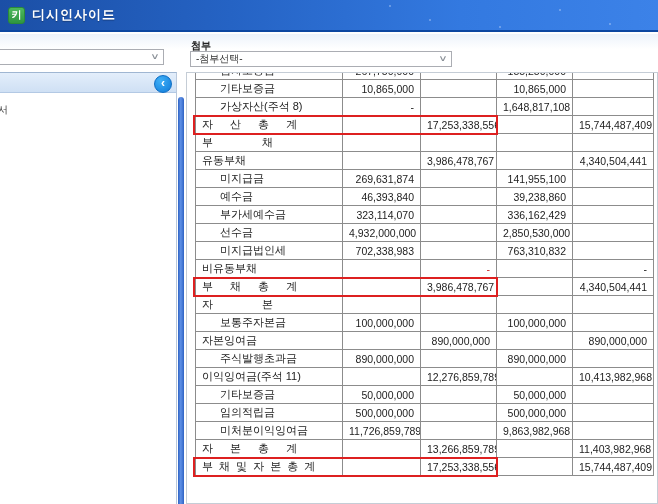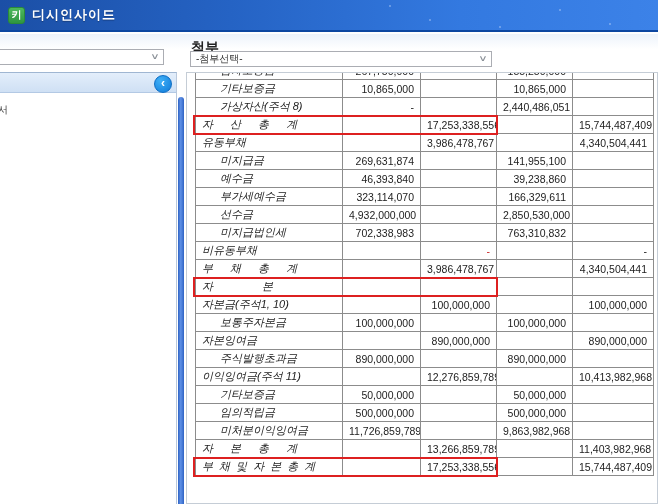--- a/index.html
+++ b/index.html
@@ -35,22 +35,22 @@
   .toolbar{
     position:absolute; left:0; top:34px; width:658px; height:38px;
     background:linear-gradient(#edf3fb,#ffffff 40%);
   }
   .select-box{
     position:absolute; background:#fff; border:1px solid #abadb3; height:16px;
     display:flex; align-items:center; justify-content:space-between;
     font-size:10px; color:#333; padding:0 5px; cursor:pointer;
   }
   .select-left{ left:-32px; top:15px; width:196px; }
-  .select-attach{ left:190px; top:17px; width:302px; }
-  .attach-label{ position:absolute; left:191px; top:5px; font-size:14px; font-weight:bold; color:#222; }
+  .select-attach{ left:190px; top:17px; width:262px; }
+  .attach-label{ position:absolute; left:191px; top:5px; font-size:10px; font-weight:bold; color:#222; }
   .chev{ color:#8a9097; font-size:8px; line-height:1; transform:scaleX(1.6); }
 
   
   .sidebar{
     position:absolute; left:0; top:72px; width:177px; height:432px;
     background:#fff; border-top:1px solid #9fb6d2; border-right:1px solid #b9c8dc;
   }
   .sidebar-head{
     height:20px; background:linear-gradient(#e3eefb,#cfe0f4);
     border-bottom:1px solid #b3c9e4;
@@ -73,21 +73,21 @@
   }
 
   
   .main-panel{
     position:absolute; left:186px; top:72px; width:472px; height:432px;
     background:#fff; border:1px solid #c5cdd6; overflow:hidden;
   }
   .table-wrap{ position:absolute; left:8px; top:-12px; width:460px; }
   table.fin{ border-collapse:collapse; table-layout:fixed; width:458px; font-size:11px; color:#1c1c1c; }
   table.fin td{ border:1px solid #8c8c8c; height:18px; padding:0 6px; overflow:hidden; white-space:nowrap; }
-  td.lbl{ text-align:left;font-style:italic; }
+  td.lbl{ text-align:left; }
   td.num{ text-align:right; font-size:10.5px; letter-spacing:0; }
   .ind1{ padding-left:24px !important; }
   .sec .lbl{ word-spacing:46px; }
   .tot .lbl{ word-spacing:14px; }
   .gtot .lbl{ word-spacing:3px; }
   .red-val{ color:#cc2222; }
   .redbox{
     position:absolute; left:-2px; width:305px; height:20px;
     border:2px solid #dd2020; pointer-events:none;
   }
@@ -143,30 +143,37 @@
             <td class="lbl ind1">기타보증금</td>
             <td class="num">10,865,000</td>
             <td class="num"></td>
             <td class="num">10,865,000</td>
             <td class="num"></td>
           </tr>
           <tr class="">
             <td class="lbl ind1">가상자산(주석 8)</td>
             <td class="num">-</td>
             <td class="num"></td>
-            <td class="num">2,440,486,051</td>
+            <td class="num">1,648,817,108</td>
             <td class="num"></td>
           </tr>
           <tr class="tot">
             <td class="lbl">자 산 총 계</td>
             <td class="num"></td>
             <td class="num">17,253,338,556</td>
             <td class="num"></td>
             <td class="num">15,744,487,409</td>
           </tr>
+          <tr class="sec">
+            <td class="lbl">부 채</td>
+            <td class="num"></td>
+            <td class="num"></td>
+            <td class="num"></td>
+            <td class="num"></td>
+          </tr>
           <tr class="">
             <td class="lbl">유동부채</td>
             <td class="num"></td>
             <td class="num">3,986,478,767</td>
             <td class="num"></td>
             <td class="num">4,340,504,441</td>
           </tr>
           <tr class="">
             <td class="lbl ind1">미지급금</td>
             <td class="num">269,631,874</td>
@@ -178,21 +185,21 @@
             <td class="lbl ind1">예수금</td>
             <td class="num">46,393,840</td>
             <td class="num"></td>
             <td class="num">39,238,860</td>
             <td class="num"></td>
           </tr>
           <tr class="">
             <td class="lbl ind1">부가세예수금</td>
             <td class="num">323,114,070</td>
             <td class="num"></td>
-            <td class="num">166,329,611</td>
+            <td class="num">336,162,429</td>
             <td class="num"></td>
           </tr>
           <tr class="">
             <td class="lbl ind1">선수금</td>
             <td class="num">4,932,000,000</td>
             <td class="num"></td>
             <td class="num">2,850,530,000</td>
             <td class="num"></td>
           </tr>
           <tr class="">
@@ -215,27 +222,20 @@
             <td class="num">3,986,478,767</td>
             <td class="num"></td>
             <td class="num">4,340,504,441</td>
           </tr>
           <tr class="sec">
             <td class="lbl">자 본</td>
             <td class="num"></td>
             <td class="num"></td>
             <td class="num"></td>
             <td class="num"></td>
-          </tr>
-          <tr class="">
-            <td class="lbl">자본금(주석1, 10)</td>
-            <td class="num"></td>
-            <td class="num">100,000,000</td>
-            <td class="num"></td>
-            <td class="num">100,000,000</td>
           </tr>
           <tr class="">
             <td class="lbl ind1">보통주자본금</td>
             <td class="num">100,000,000</td>
             <td class="num"></td>
             <td class="num">100,000,000</td>
             <td class="num"></td>
           </tr>
           <tr class="">
             <td class="lbl">자본잉여금</td>

